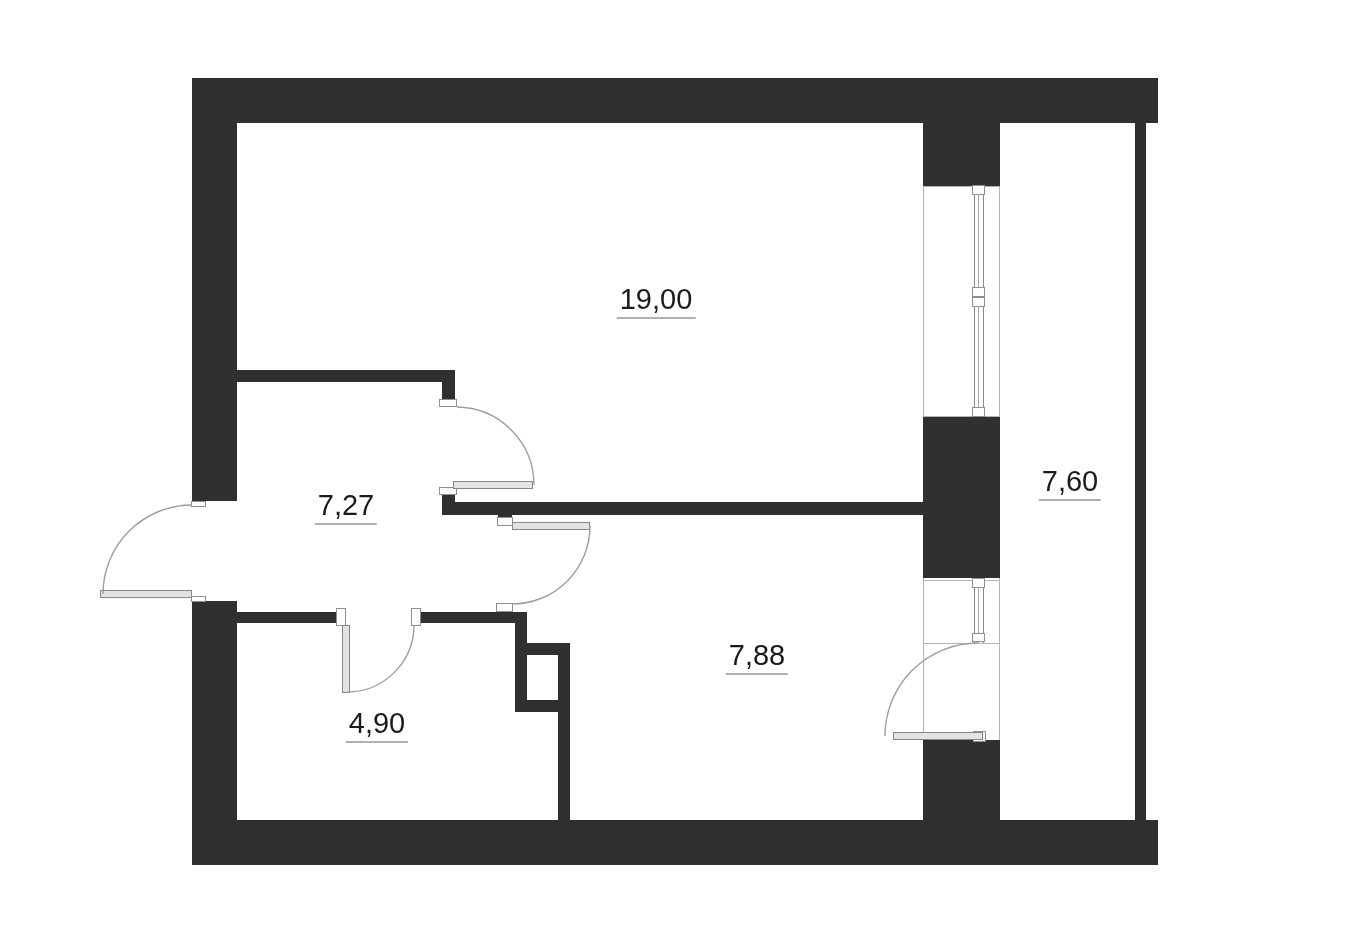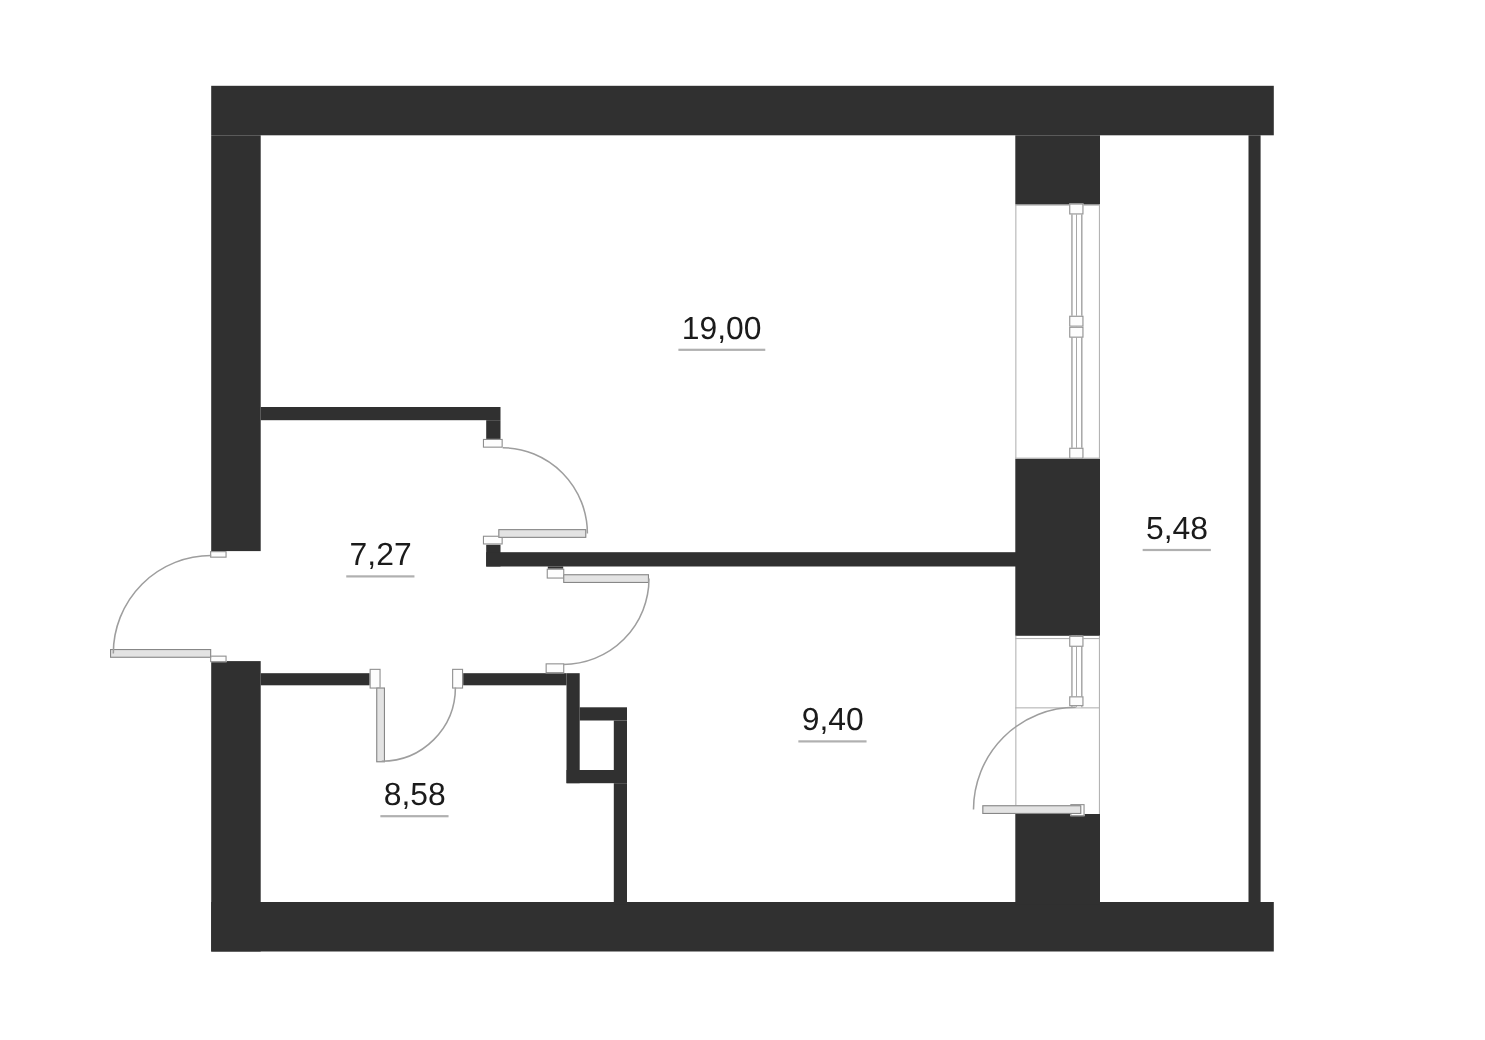--- a/index.html
+++ b/index.html
@@ -116,17 +116,17 @@
   <svg class="arcs" viewBox="0 0 1350 945">
     <path d="M 457 407 A 78 78 0 0 1 534 485"></path>
     <path d="M 590 526 A 78 78 0 0 1 512 604"></path>
     <path d="M 347 692 A 67 67 0 0 0 414 625"></path>
     <path d="M 192 505 A 89 89 0 0 0 103 594"></path>
     <path d="M 978 643 A 93 93 0 0 0 885 736"></path>
   </svg>
 
   <div class="room-label" style="left:656px;top:284px"><span>19,00</span></div>
   <div class="room-label" style="left:346px;top:490px"><span>7,27</span></div>
-  <div class="room-label" style="left:377px;top:708px"><span>8,58</span></div>
-  <div class="room-label" style="left:757px;top:640px"><span>9,40</span></div>
-  <div class="room-label" style="left:1070px;top:466px"><span>5,48</span></div>
+  <div class="room-label" style="left:377px;top:708px"><span>4,90</span></div>
+  <div class="room-label" style="left:757px;top:640px"><span>7,88</span></div>
+  <div class="room-label" style="left:1070px;top:466px"><span>7,60</span></div>
 
 </div>
 
 </body></html>

